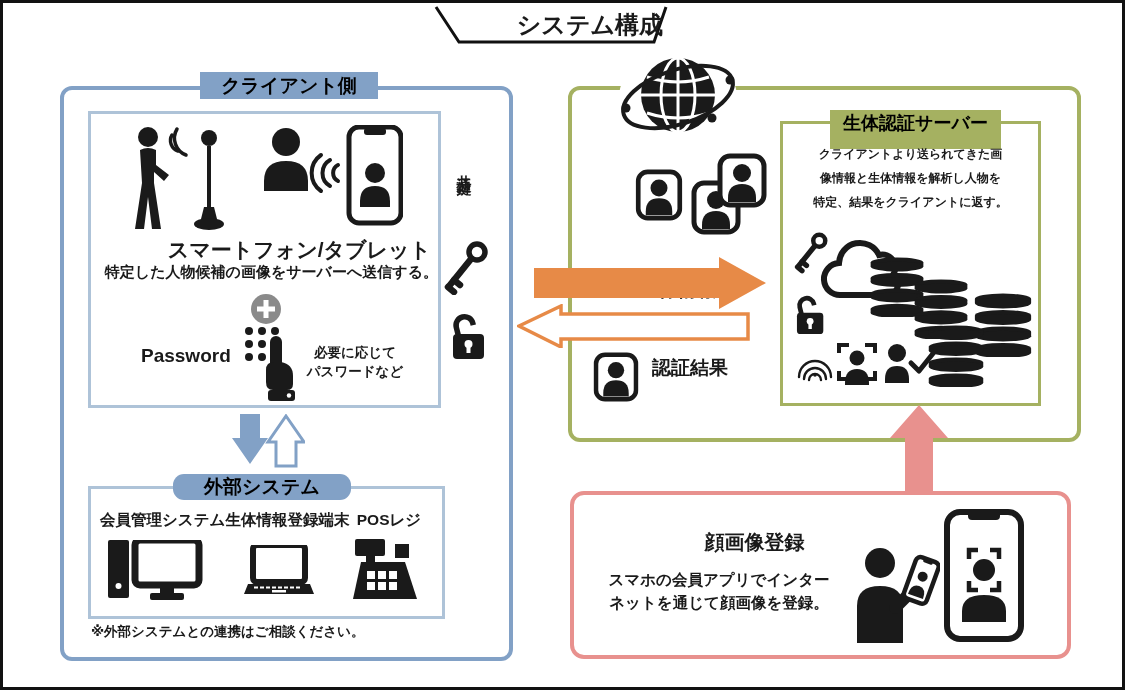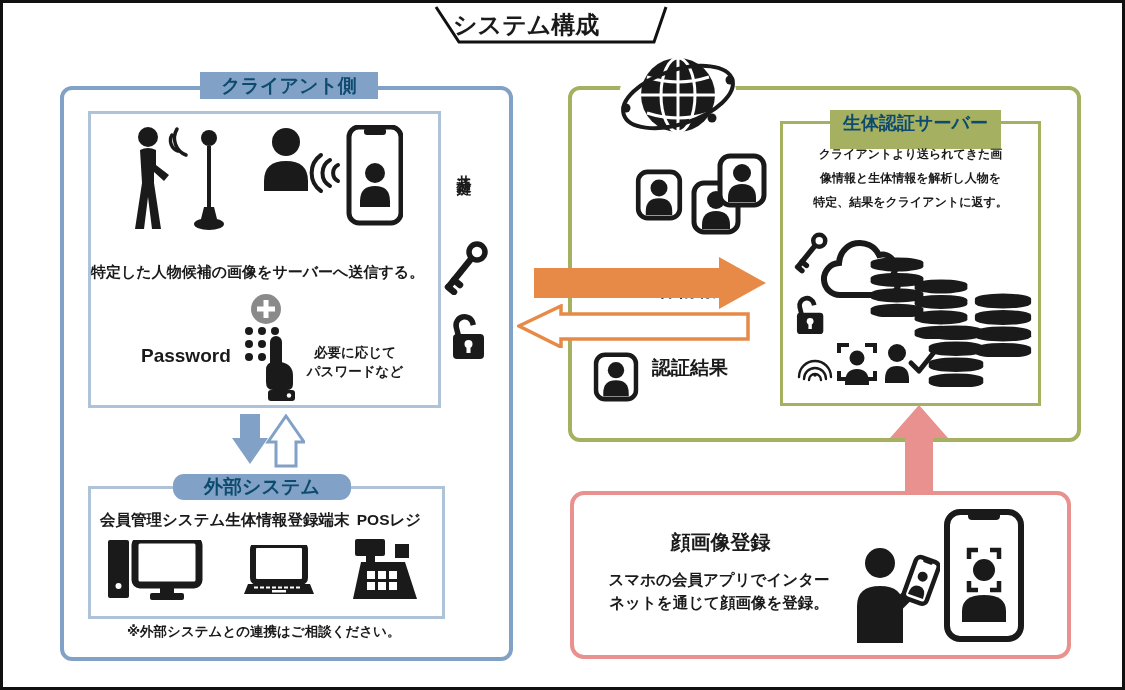--- a/index.html
+++ b/index.html
@@ -3,45 +3,45 @@
 <meta charset="utf-8">
 <style>
   :root{
     --blue:#82A1C6; --blue_light:#AEC3D8; --olive:#A5B161;
     --orange:#E78A47; --pink:#E8918E; --ink:#1a1a1a; --plus_gray:#8A8A8A;
   }
   *{box-sizing:border-box;margin:0;padding:0}
   body{background:#fff;font-family:"Liberation Sans","DejaVu Sans",sans-serif;}
   .canvas{position:relative;width:1125px;height:690px;background:#fff;border:3px solid #111;overflow:hidden;}
   .abs{position:absolute;}
-  .hdr{color:#0c4a6e;font-weight:700;text-align:center;white-space:nowrap;}
+  .hdr{color:#000000;font-weight:700;text-align:center;white-space:nowrap;}
   .bold{font-weight:700;color:var(--ink);white-space:nowrap;}
-  .ctr{text-align:left;}
+  .ctr{text-align:right;}
   
   .client-box{left:57px;top:83px;width:453px;height:575px;border:4px solid var(--blue);border-radius:12px;}
   .device-box{left:85px;top:108px;width:353px;height:297px;border:3px solid var(--blue_light);}
   .external-box{left:85px;top:483px;width:357px;height:133px;border:3px solid var(--blue_light);}
   .server-box{left:565px;top:83px;width:513px;height:356px;border:4px solid var(--olive);border-radius:12px;}
   .server-inner{left:777px;top:118px;width:261px;height:285px;border:3px solid var(--olive);}
   .reg-box{left:567px;top:488px;width:501px;height:168px;border:4px solid var(--pink);border-radius:14px;}
   .client-hdr{left:197px;top:69px;width:178px;height:27px;line-height:27px;font-size:19px;background:var(--blue);}
   .external-hdr{left:170px;top:471px;width:178px;height:26px;line-height:26px;font-size:19px;background:var(--blue);border-radius:11px;}
   .server-hdr{left:827px;top:107px;width:171px;height:39px;line-height:27px;font-size:18px;background:var(--olive);}
   .title-text{left:450px;top:6px;width:210px;font-size:24px;}
   .device-title{left:95px;top:233px;width:333px;font-size:21px;}
   .device-desc{left:88px;top:260px;width:347px;font-size:15px;}
   .password-label{left:138px;top:342px;width:100px;font-size:19px;}
   .password-note{left:298px;top:340px;width:108px;font-size:13.5px;line-height:19px;text-align:center;}
   .common-key{left:451px;top:160px;font-size:15px;writing-mode:vertical-rl;text-orientation:upright;letter-spacing:3px;}
   .ext-label{font-size:15.5px;top:507px;text-align:center;}
-  .ext-note{left:88px;top:620px;font-size:13.5px;margin-left:36px;}
+  .ext-note{left:88px;top:620px;font-size:13.5px;}
   .server-desc{left:786px;top:139px;width:243px;font-size:12px;line-height:24px;text-align:center;}
   .bio-label{left:637px;top:238px;width:95px;font-size:19px;text-align:left;margin-top:36px;}
   .auth-label{left:649px;top:352px;width:120px;font-size:19px;}
-  .reg-title{left:610px;top:526px;width:215px;font-size:20px;text-align:center;}
+  .reg-title{left:644px;top:526px;width:215px;font-size:20px;text-align:center;}
   .reg-desc{left:600px;top:565px;width:232px;font-size:15.5px;line-height:23px;text-align:center;}
   svg{display:block}
 </style>
 </head>
 <body>
 
 <svg width="0" height="0" style="position:absolute">
   <defs>
     <symbol id="sym-card" viewBox="0 0 50 55">
       <rect x="3" y="3" width="44" height="49" rx="10" fill="#fff" stroke="#1a1a1a" stroke-width="5"></rect>
@@ -104,20 +104,21 @@
       <path d="M60,30 A22,22 0 0 0 60,66"></path>
       <path d="M69,35 A15,15 0 0 0 69,61"></path>
       <path d="M77,40 A9,9 0 0 0 77,56"></path>
     </g>
     <rect x="88" y="2" width="52" height="96" rx="10" fill="#fff" stroke="#1a1a1a" stroke-width="5"></rect>
     <rect x="103" y="3" width="22" height="7" rx="3" fill="#1a1a1a"></rect>
     <circle cx="114" cy="48" r="10" fill="#1a1a1a"></circle>
     <path d="M99,82 L99,76 Q99,61 114,61 Q129,61 129,76 L129,82 Z" fill="#1a1a1a"></path>
   </svg>
 
+  <div class="abs bold ctr device-title">スマートフォン/タブレット</div>
   <div class="abs bold ctr device-desc">特定した人物候補の画像をサーバーへ送信する。</div>
 
   <svg class="abs" style="left:247px;top:290px" width="32" height="32" viewBox="0 0 32 32">
     <circle cx="16" cy="16" r="15" fill="#8A8A8A"></circle>
     <rect x="13.5" y="7" width="5" height="18" fill="#fff"></rect>
     <rect x="7" y="13.5" width="18" height="5" fill="#fff"></rect>
   </svg>
 
   <div class="abs bold password-label">Password</div>
 

